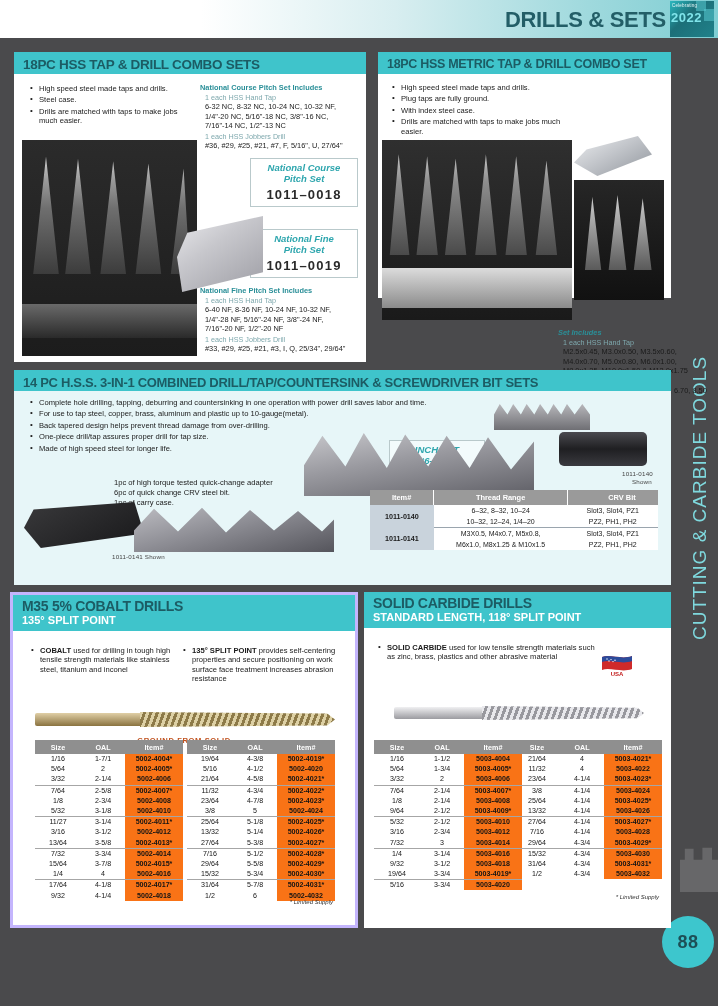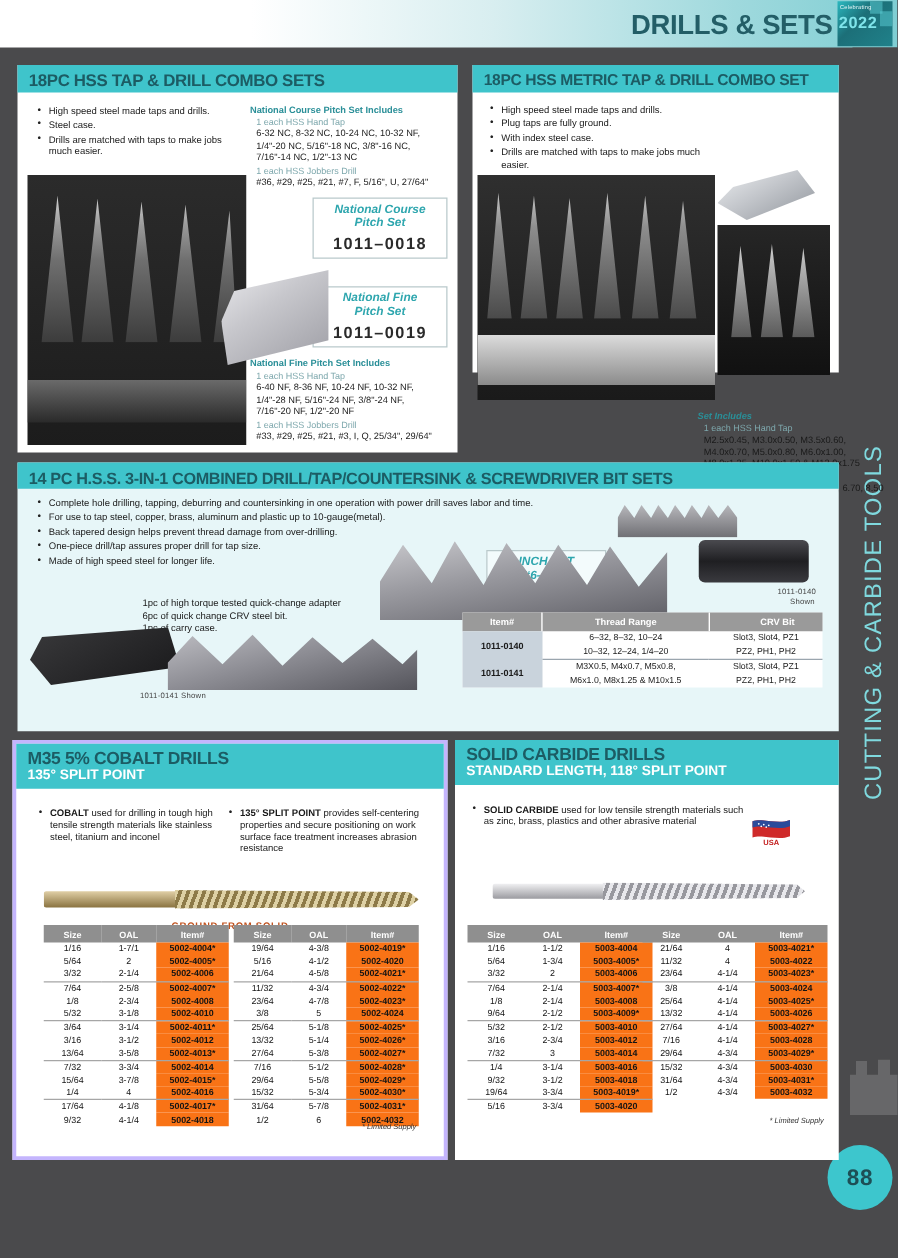--- a/index.html
+++ b/index.html
@@ -365,21 +365,21 @@
             <td>1/8</td>
             <td>2-3/4</td>
             <td class="item">5002-4008</td>
           </tr>
           <tr class="rule">
             <td>5/32</td>
             <td>3-1/8</td>
             <td class="item">5002-4010</td>
           </tr>
           <tr>
-            <td>3/64</td>
+            <td>11/27</td>
             <td>3-1/4</td>
             <td class="item">5002-4011*</td>
           </tr>
           <tr>
             <td>3/16</td>
             <td>3-1/2</td>
             <td class="item">5002-4012</td>
           </tr>
           <tr class="rule">
             <td>13/64</td>

